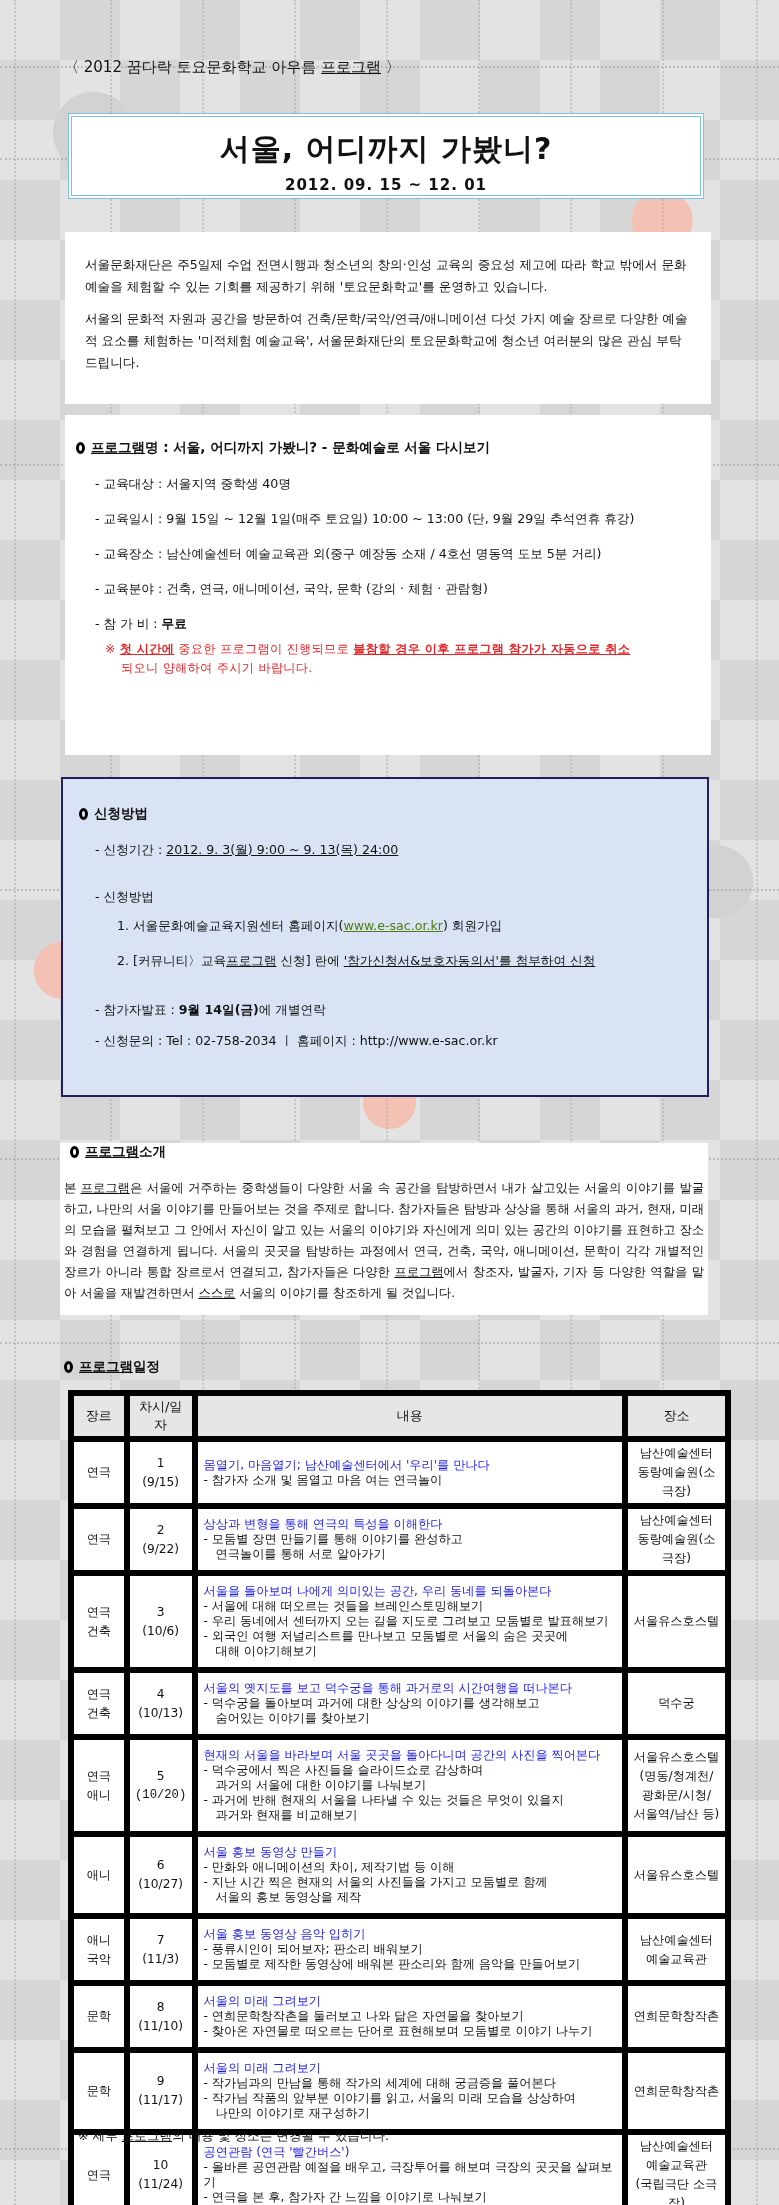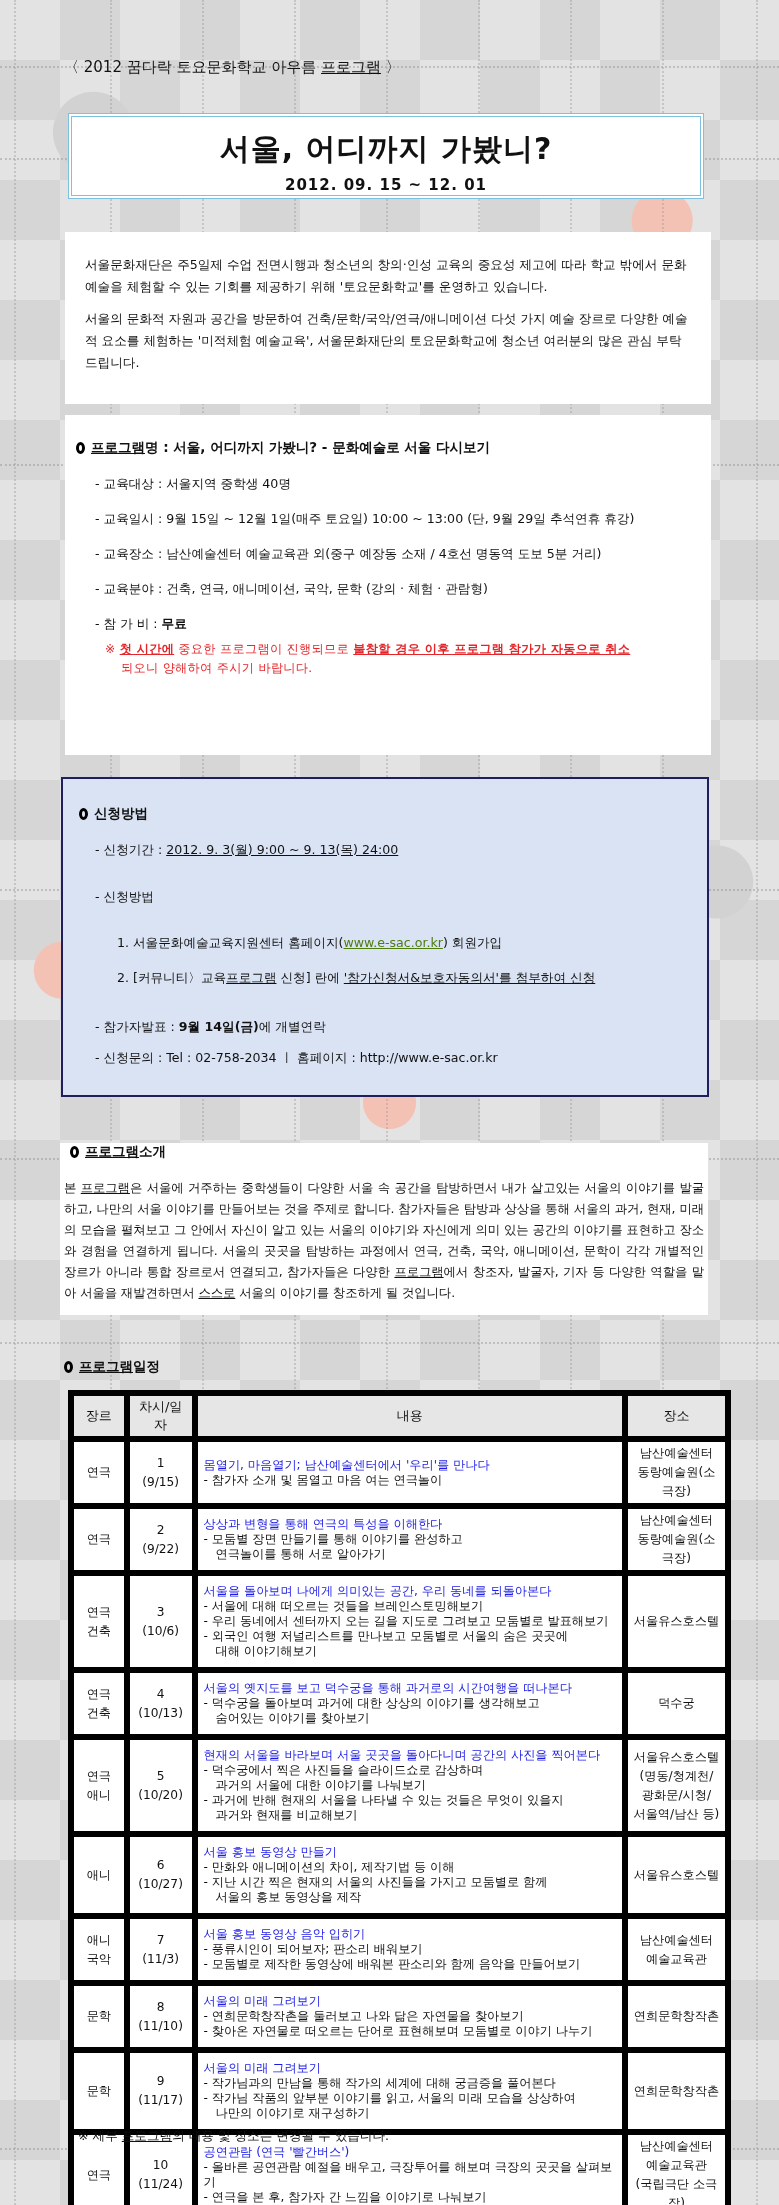--- a/index.html
+++ b/index.html
@@ -166,21 +166,21 @@
   </div>
 </div>
 
 <div class="abs apply">
   <div class="sec-head">
     <span class="circ"></span>
     <span>신청방법</span>
   </div>
   <ul>
     <li style="margin-bottom:30px"><span>- 신청기간 : </span><span class="u">2012. 9. 3(월) 9:00 ~ 9. 13(목) 24:00</span></li>
-    <li style="margin-bottom:29px">- 신청방법</li>
+    <li style="margin-bottom:12px">- 신청방법</li>
     <li class="sub" style="margin-bottom:18px"><span>1. 서울문화예술교육지원센터 홈페이지(</span><a>www.e-sac.or.kr</a><span>) 회원가입</span></li>
     <li class="sub" style="margin-bottom:32px"><span>2. [커뮤니티〉교육</span><span class="u">프로그램</span><span> 신청] 란에 </span><span class="u">'참가신청서&amp;보호자동의서'를 첨부하여 신청</span></li>
     <li style="margin-bottom:14px"><span>- 참가자발표 : </span><b>9월 14일(금)</b><span>에 개별연락</span></li>
     <li><span>- 신청문의 :  </span><span>Tel : 02-758-2034  ㅣ  홈페이지 : http://www.e-sac.or.kr</span></li>
   </ul>
 </div>
 
 <div class="abs panel about">
   <div class="sec-head">
     <span class="circ"></span>
@@ -285,21 +285,21 @@
           <span style="display: block;">덕수궁</span>
         </td>
       </tr>
       <tr>
         <td class="c">
           <span style="display: block;">연극</span>
           <span style="display: block;">애니</span>
         </td>
         <td class="c">
           <span style="display: block;">5</span>
-          <span style="display: block;">(10/20)</span>
+          <span style="display: block; font-family: Liberation Mono, monospace;">(10/20)</span>
         </td>
         <td class="content">
           <span class="ttl">현재의 서울을 바라보며 서울 곳곳을 돌아다니며 공간의 사진을 찍어본다</span>
           <span class="item">- 덕수궁에서 찍은 사진들을 슬라이드쇼로 감상하며</span>
           <span class="cont">과거의 서울에 대한 이야기를 나눠보기</span>
           <span class="item">- 과거에 반해 현재의 서울을 나타낼 수 있는 것들은 무엇이 있을지</span>
           <span class="cont">과거와 현재를 비교해보기</span>
         </td>
         <td class="c">
           <span style="display: block;">서울유스호스텔</span>

